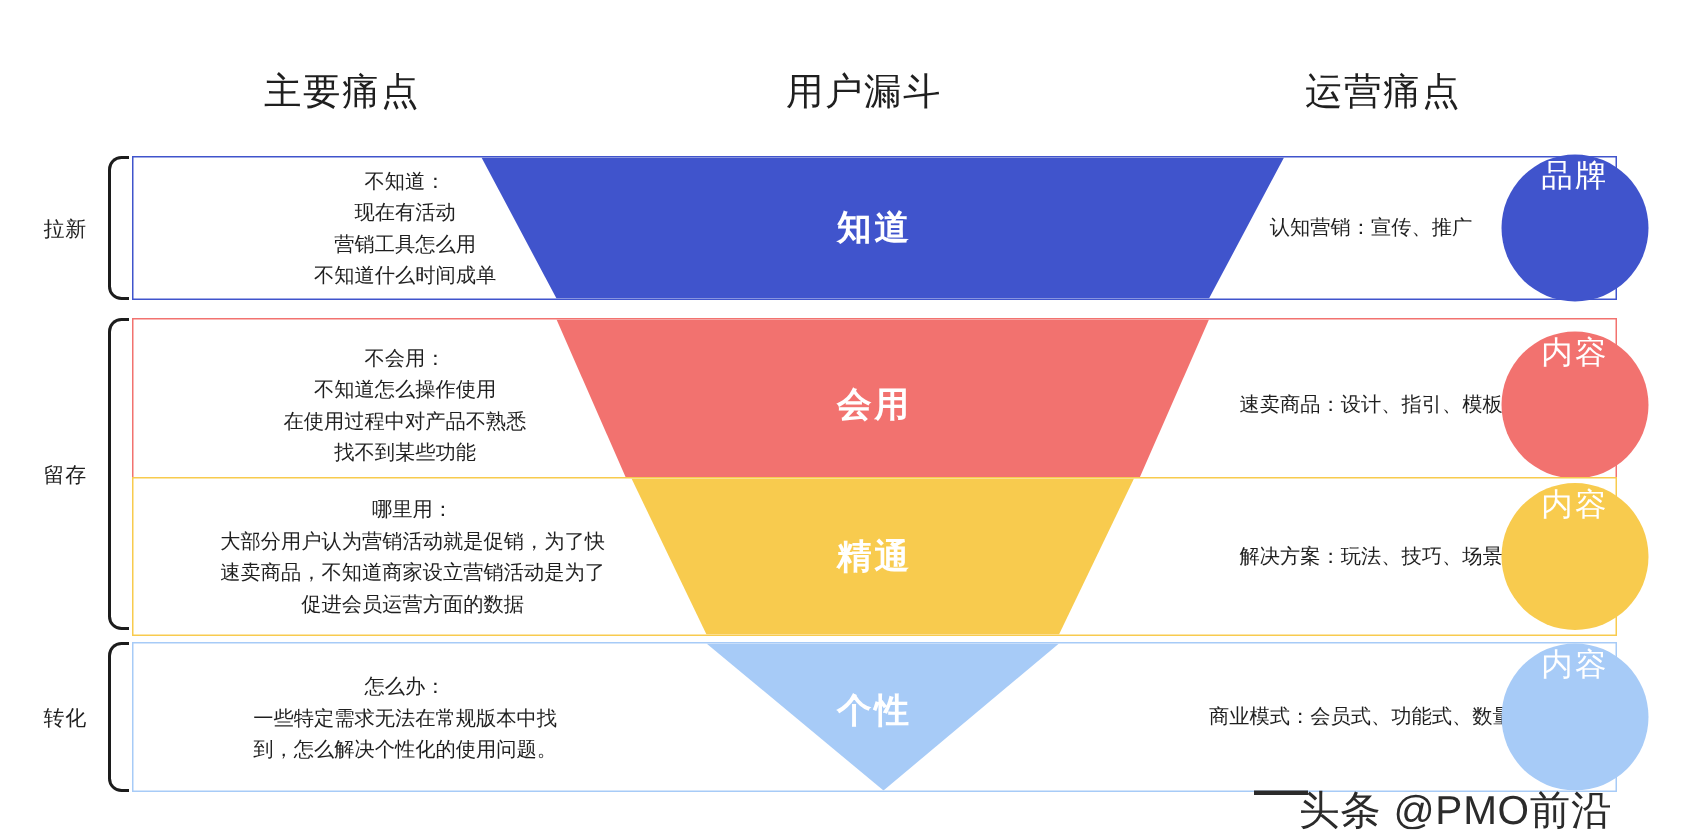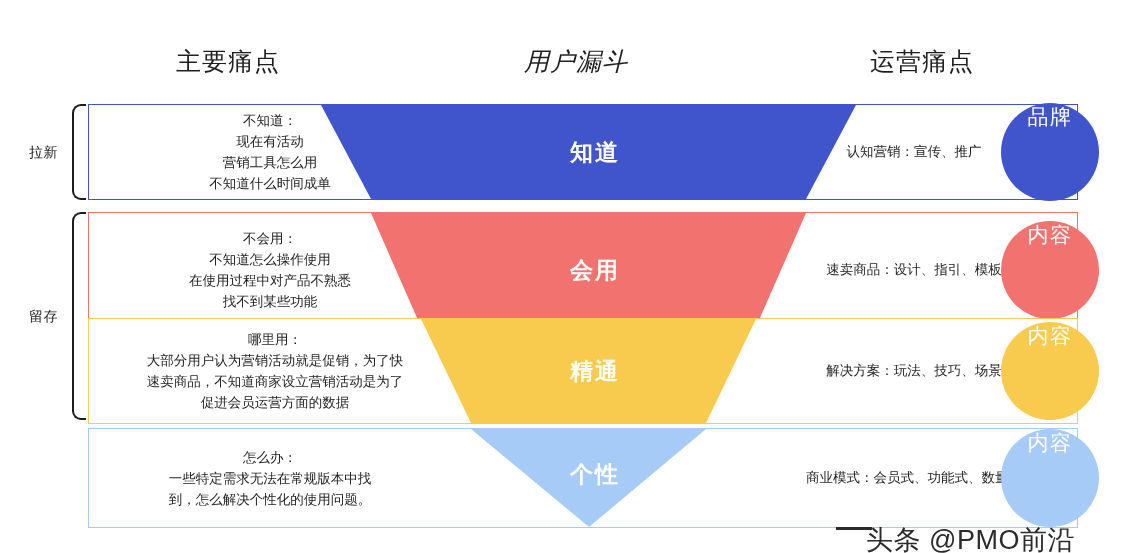--- a/index.html
+++ b/index.html
@@ -24,21 +24,21 @@
     position: absolute;
     top: 44px;
     font-size: 25px;
     line-height: 34px;
     color: #1f1f1f;
     letter-spacing: 1px;
     white-space: nowrap;
     text-align: center;
   }
   #hdr-pain   { left: 118px; width: 220px; }
-  #hdr-funnel { left: 466px; width: 220px; font-style: italic; }
+  #hdr-funnel { left: 466px; width: 220px; }
   #hdr-ops    { left: 812px; width: 220px; }
 
   
   .bracket-group {
     position: absolute;
     left: 60px;
     width: 28px;
   }
   .bracket-shape {
     position: absolute;
@@ -79,21 +79,20 @@
   }
 
   
   .row {
     position: absolute;
     left: 88px;
     width: 990px;
     box-sizing: border-box;
     border: 1.6px solid #999;
     background: #ffffff;
-    padding-left: 12px;
   }
 
   
   .funnel-seg {
     position: absolute;
     top: 0;
     height: 100%;
   }
 
   
@@ -194,20 +193,25 @@
   <div class="bracket-group" id="bracket-0" style="top:104px;height:96px;">
     <div class="bracket-shape"></div>
     <div class="bracket-nub"></div>
     <div class="bracket-label">拉新</div>
   </div>
   <div class="bracket-group" id="bracket-1" style="top:212px;height:208px;">
     <div class="bracket-shape"></div>
     <div class="bracket-nub"></div>
     <div class="bracket-label">留存</div>
   </div>
+  <div class="bracket-group" id="bracket-2" style="top:428px;height:100px;">
+    <div class="bracket-shape"></div>
+    <div class="bracket-nub"></div>
+    <div class="bracket-label">转化</div>
+  </div>
 
   <div class="row" id="row-0" style="top: 104px; height: 96px; border-color: rgb(64, 84, 204);">
     <svg class="funnel-seg" viewBox="0 0 990 96" preserveAspectRatio="none" style="left:0;width:990px;" width="990" height="96">
       <polygon id="poly-0" points="232,0 767,0 717,96 282,96" fill="#4054CC"></polygon>
     </svg>
     <div class="pain-text">
       <span class="line">不知道：</span>
       <span class="line">现在有活动</span>
       <span class="line">营销工具怎么用</span>
       <span class="line">不知道什么时间成单</span>

